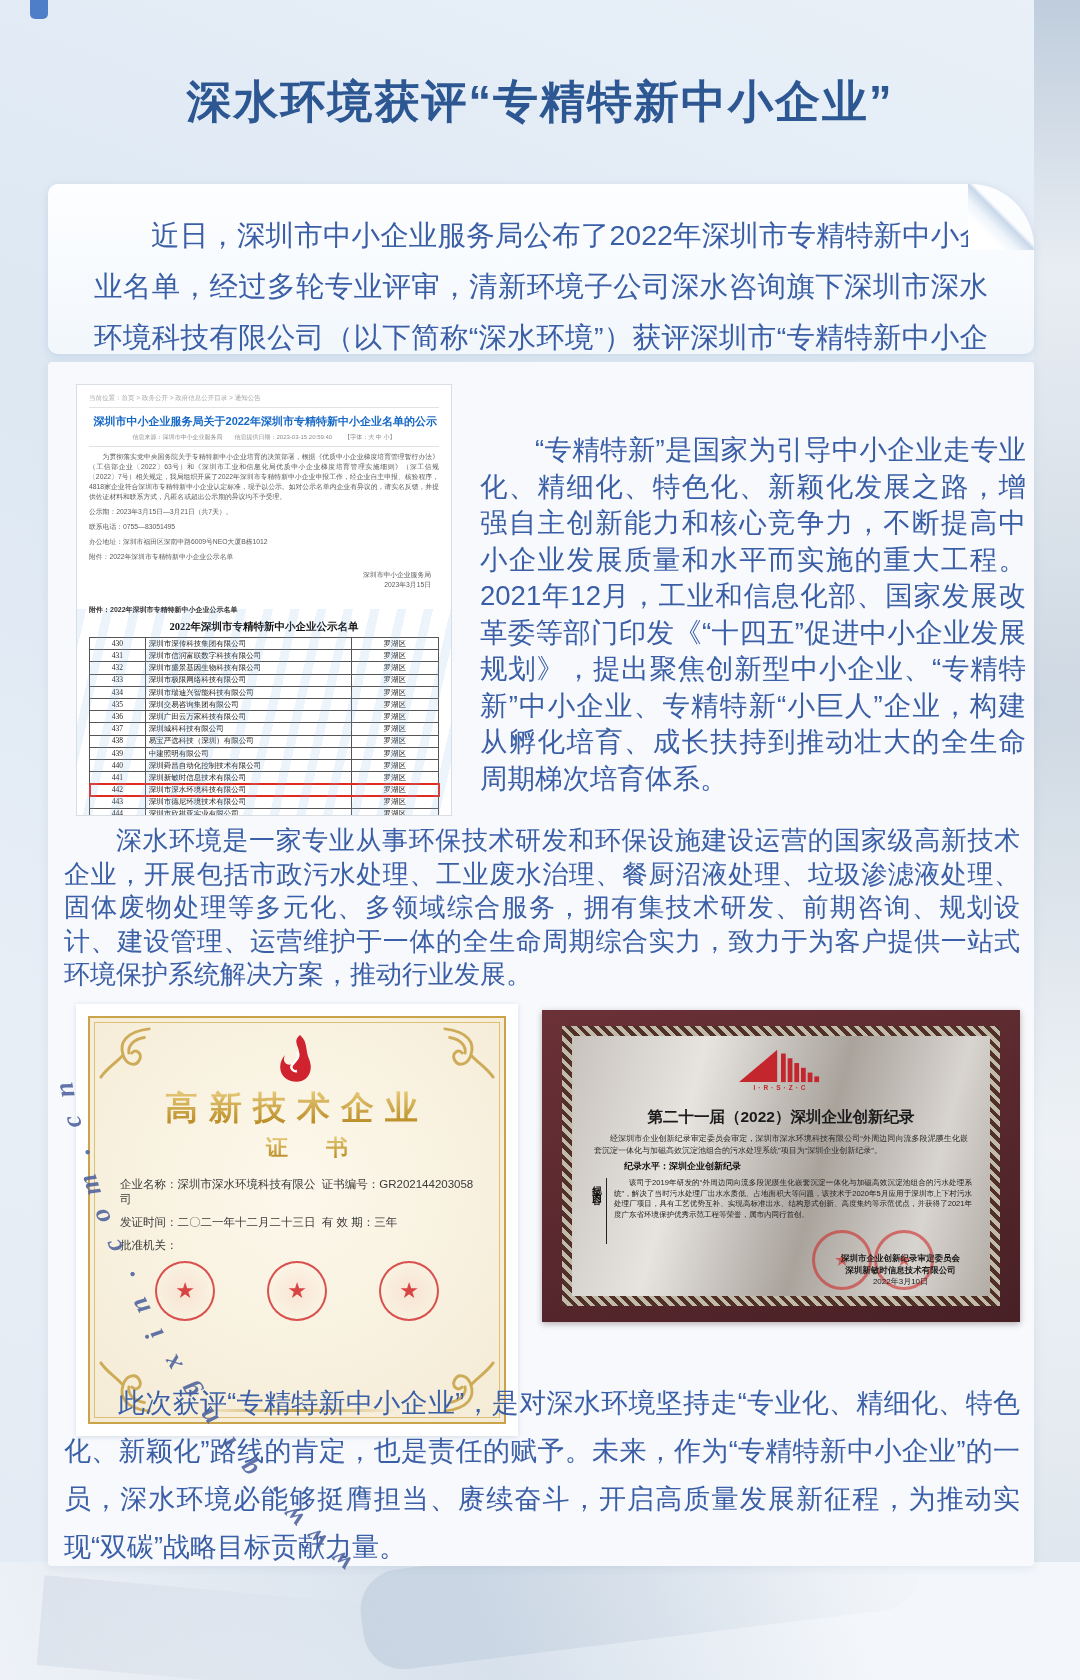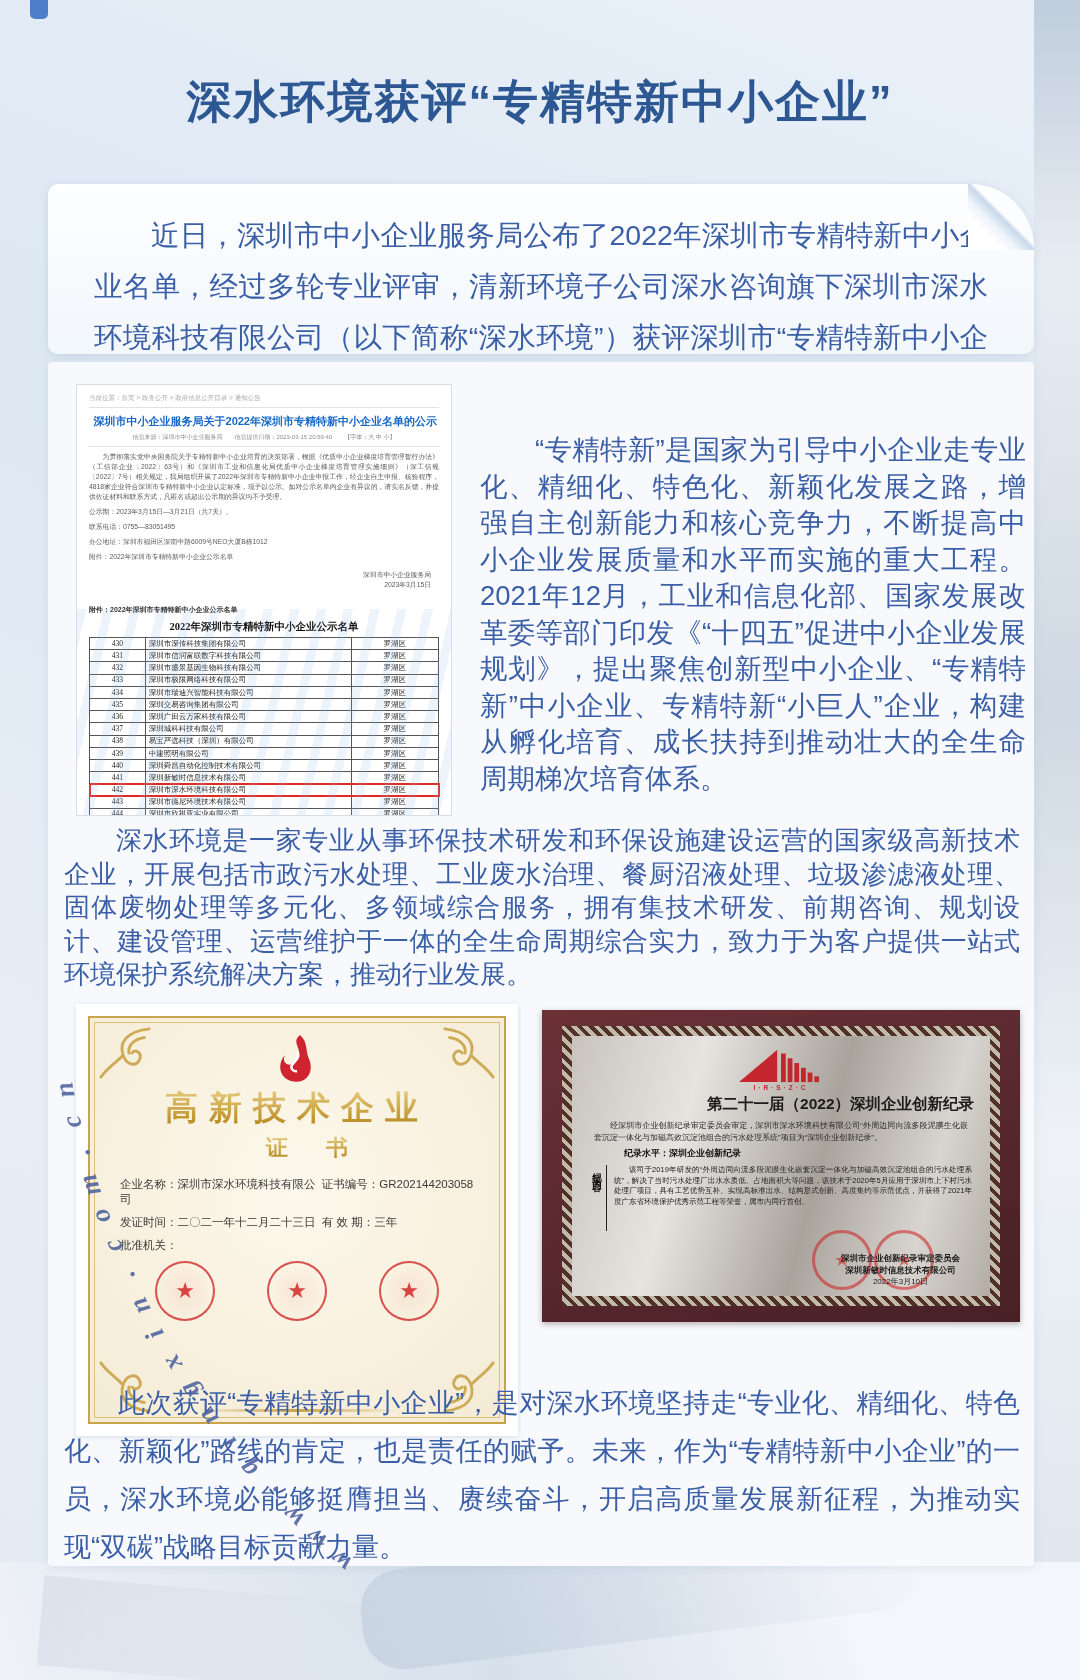--- a/index.html
+++ b/index.html
@@ -93,21 +93,21 @@
   .plaque{position:absolute;left:494px;top:648px;width:478px;height:312px;margin:0;box-sizing:border-box;
     background:linear-gradient(160deg,#6b3137,#472025);padding:16px 20px;
     box-shadow:0 2px 6px rgba(80,60,60,.4);}
   .plate{position:relative;height:100%;box-sizing:border-box;
     background:linear-gradient(105deg,#c8c3bd 0%,#e7e4e0 28%,#a9a39c 58%,#d8d4cf 82%,#b3ada6 100%);
     border:10px solid;border-image:repeating-linear-gradient(45deg,#52302a 0 4px,#c2baa8 4px 8px) 10;
     padding:8px 16px 6px;overflow:hidden;}
   .plaque-logo{display:block;margin:0 auto;}
   .plaque-logo-caption{text-align:center;font-size:6.5px;font-weight:bold;color:#c4262e;
     letter-spacing:3px;margin:0;}
-  .plaque-title{margin:3px 0 0;text-align:right;font-size:15.5px;font-weight:bold;color:#1b1b1b;}
+  .plaque-title{margin:16px 0 0;text-align:center;font-size:15.5px;font-weight:bold;color:#1b1b1b;}
   .plaque-body{font-size:8px;color:#2a2a2a;line-height:11.5px;text-align:justify;
     text-indent:2em;margin:5px 6px 0;}
   .plaque-level{font-size:9px;font-weight:bold;color:#111;margin:4px 0 0 36px;}
   .plaque-content{display:flex;margin:5px 2px 0;}
   .plaque-side-label{writing-mode:vertical-lr;font-weight:bold;font-size:9.5px;letter-spacing:3px;
     color:#111;border-right:1.5px solid #222;padding-right:3px;margin-right:7px;height:66px;}
   .plaque-content-text{flex:1;font-size:7.5px;color:#222;line-height:10.5px;
     text-align:justify;text-indent:2em;margin:0;}
   .plaque-footer{position:absolute;right:30px;bottom:8px;text-align:center;
     font-size:8.5px;font-weight:bold;color:#1d1d1d;line-height:12px;z-index:2;}

